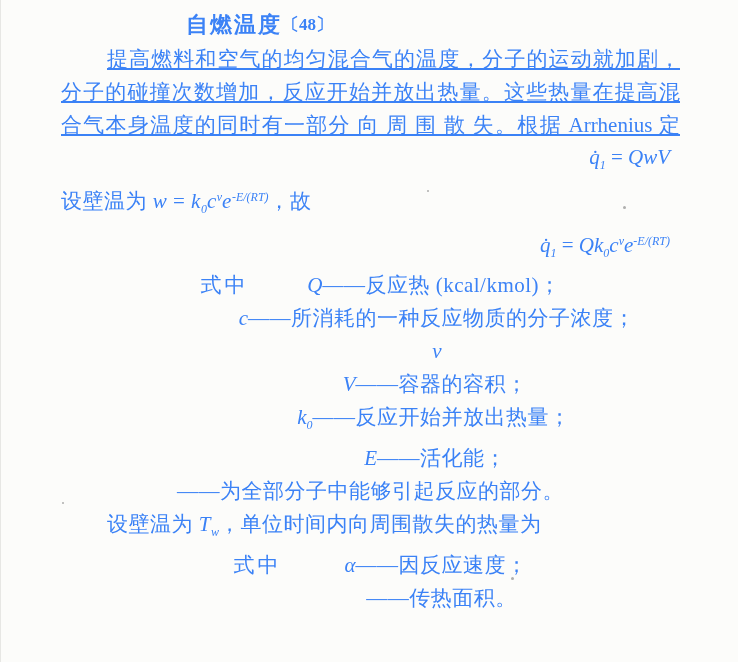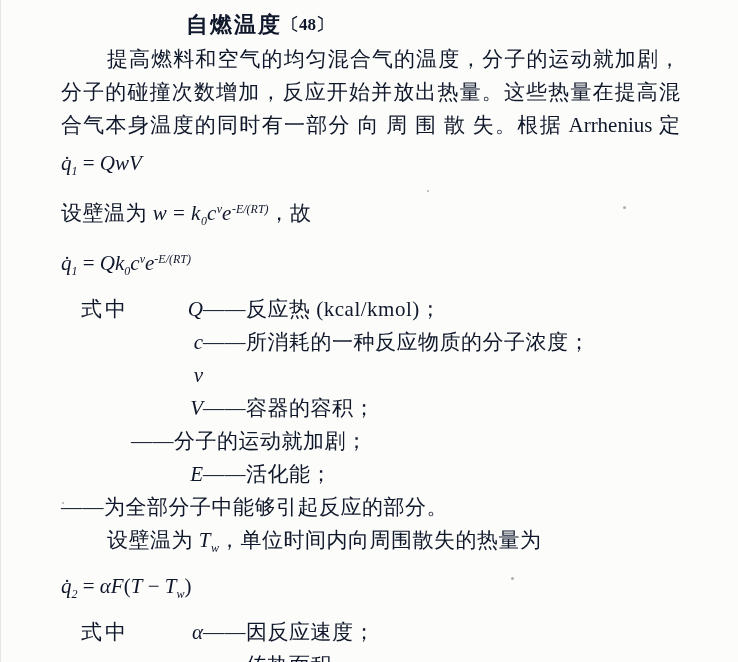--- a/index.html
+++ b/index.html
@@ -4,32 +4,32 @@
 <style>
   html,body { margin:0; padding:0; }
   body {
     width:738px; height:662px; overflow:hidden;
     background:#f6f6f4;
     font-family:"Liberation Serif","DejaVu Serif",serif;
   }
   .page {
     position:relative; box-sizing:border-box;
     width:738px; height:662px;
-    background:#fcfcfa; color:#0f172a;
+    background:#fcfcfa; color:#3b82f6;
     padding:8px 58px 0 60px;
     border-left:1px solid #e7e7e4;
   }
   .line { line-height:33px; font-size:21px; letter-spacing:0.5px; white-space:nowrap; }
-  .jline { white-space:normal; text-align:justify; text-align-last:justify; letter-spacing:0; }
+  .jline { white-space:normal; text-align:justify; text-align-last:justify; letter-spacing:0;text-decoration:underline; }
   .indent1 { text-indent:46px; }
   .title-line { line-height:33px; margin-left:125px; white-space:nowrap; }
   .title-text { font-weight:900; font-size:22px; letter-spacing:2px; }
   .title-ref { font-weight:900; font-size:17px; vertical-align:2px; }
-  .eqline { line-height:43px; font-size:21px; text-align:left; padding-right:10px; white-space:nowrap; }
-  .defrow { display:flex; line-height:33px; font-size:21px; white-space:nowrap; }
+  .eqline { line-height:31px; font-size:21px; text-align:right; padding-right:10px; white-space:nowrap; }
+  .defrow { display:flex; line-height:33px; font-size:21px; white-space:nowrap;justify-content:center; }
   .deflabel { flex:none; width:70px; padding-left:20px; box-sizing:border-box; letter-spacing:3px; }
   .defterm { flex:none; width:72px; text-align:right; }
   .defterm-wide { flex:none; width:142px; text-align:right; }
   .defdesc { flex:none; letter-spacing:0.5px; }
   .tk-i { font-style:italic; }
   .tk-sub { font-size:12px; font-style:italic; vertical-align:-5px; letter-spacing:0; }
   .tk-sup { font-size:12px; font-style:italic; vertical-align:7px; letter-spacing:0; }
   .noise { position:absolute; background:#6f6f6f; border-radius:50%; opacity:.55; }
   .n1 { left:622px; top:206px; width:3px; height:3px; }
   .n2 { left:426px; top:190px; width:2px; height:2px; }
@@ -69,34 +69,34 @@
     <span class="deflabel"></span>
     <span class="defterm"><span class="tk-i">ν</span></span>
   </div>
   <div class="defrow">
     <span class="deflabel"></span>
     <span class="defterm"><span class="tk-i">V</span></span>
     <span class="defdesc">——容器的容积；</span>
   </div>
   <div class="defrow">
     <span class="deflabel"></span>
-    <span class="defdesc">——分子的运动就加剧；</span>
+    <span class="defterm"><span class="tk-i">k</span><span class="tk-sub">0</span></span>
+    <span class="defdesc">——反应开始并放出热量；</span>
   </div>
   <div class="defrow">
     <span class="deflabel"></span>
     <span class="defterm"><span class="tk-i">E</span></span>
     <span class="defdesc">——活化能；</span>
   </div>
   <div class="defrow">
     <span class="defdesc">——为全部分子中能够引起反应的部分。</span>
   </div>
 
   <div class="line indent1"><span>设壁温为 </span><span class="tk-i">T</span><span class="tk-sub">w</span><span>，单位时间内向周围散失的热量为</span></div>
 
-  <div class="eqline"><span class="tk-i">q̇</span><span class="tk-sub">2</span><span> = </span><span class="tk-i">αF</span><span>(</span><span class="tk-i">T</span><span> − </span><span class="tk-i">T</span><span class="tk-sub">w</span><span>)</span></div>
 
   <div class="defrow">
     <span class="deflabel">式中</span>
     <span class="defterm"><span class="tk-i">α</span></span>
     <span class="defdesc">——因反应速度；</span>
   </div>
   <div class="defrow">
     <span class="deflabel"></span>
     <span class="defterm"></span>
     <span class="defdesc">——传热面积。</span>

